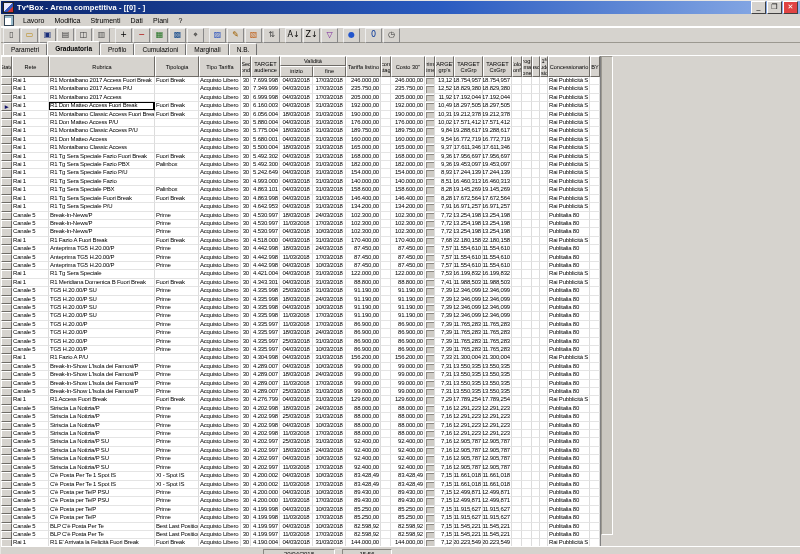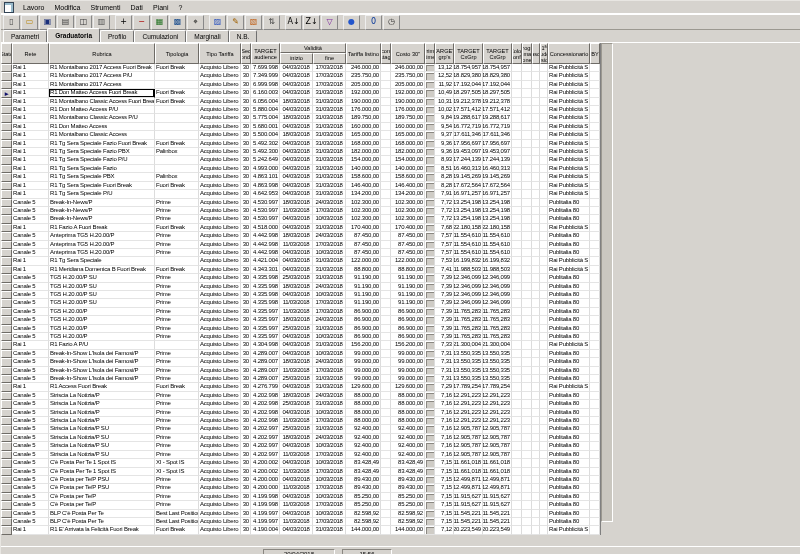--- a/index.html
+++ b/index.html
@@ -74,20 +74,27 @@
   .sbox{position:absolute;top:2px;height:10px;background:#d6d3ce;
     border:1px solid;border-color:#8a8781 #fff #fff #8a8781;
     font-size:6px;line-height:9px;text-align:center;color:#000;}
   .sbox.d{left:262px;width:70px;}
   .sbox.t{left:341px;width:48px;}
 </style>
 </head>
 <body>
 
 <div class="win">
+  <div class="titlebar">
+    <span class="appicon"></span>
+    <span class="tb-title">Tv*Box - Arena competitiva - [[0] - ]</span>
+    <span class="tb-btn">_</span>
+    <span class="tb-btn">❐</span>
+    <span class="tb-btn close">✕</span>
+  </div>
 
   <div class="menubar" id="menubar">
     <span class="mdoc"></span>
   <span class="mitem">Lavoro</span>
       <span class="mitem">Modifica</span>
       <span class="mitem">Strumenti</span>
       <span class="mitem">Dati</span>
       <span class="mitem">Piani</span>
       <span class="mitem">?</span>
     </div>

